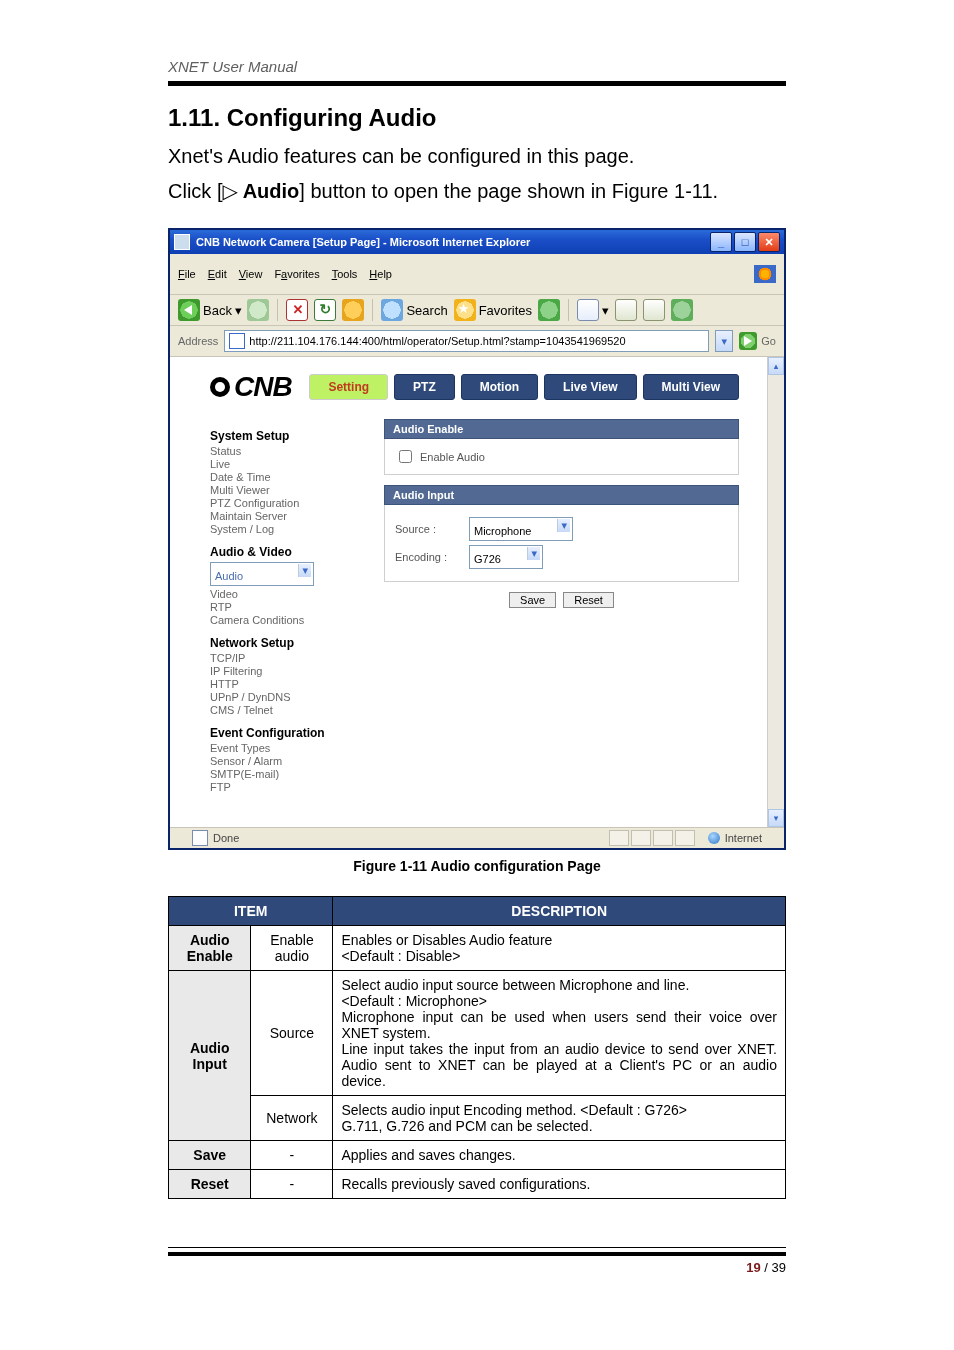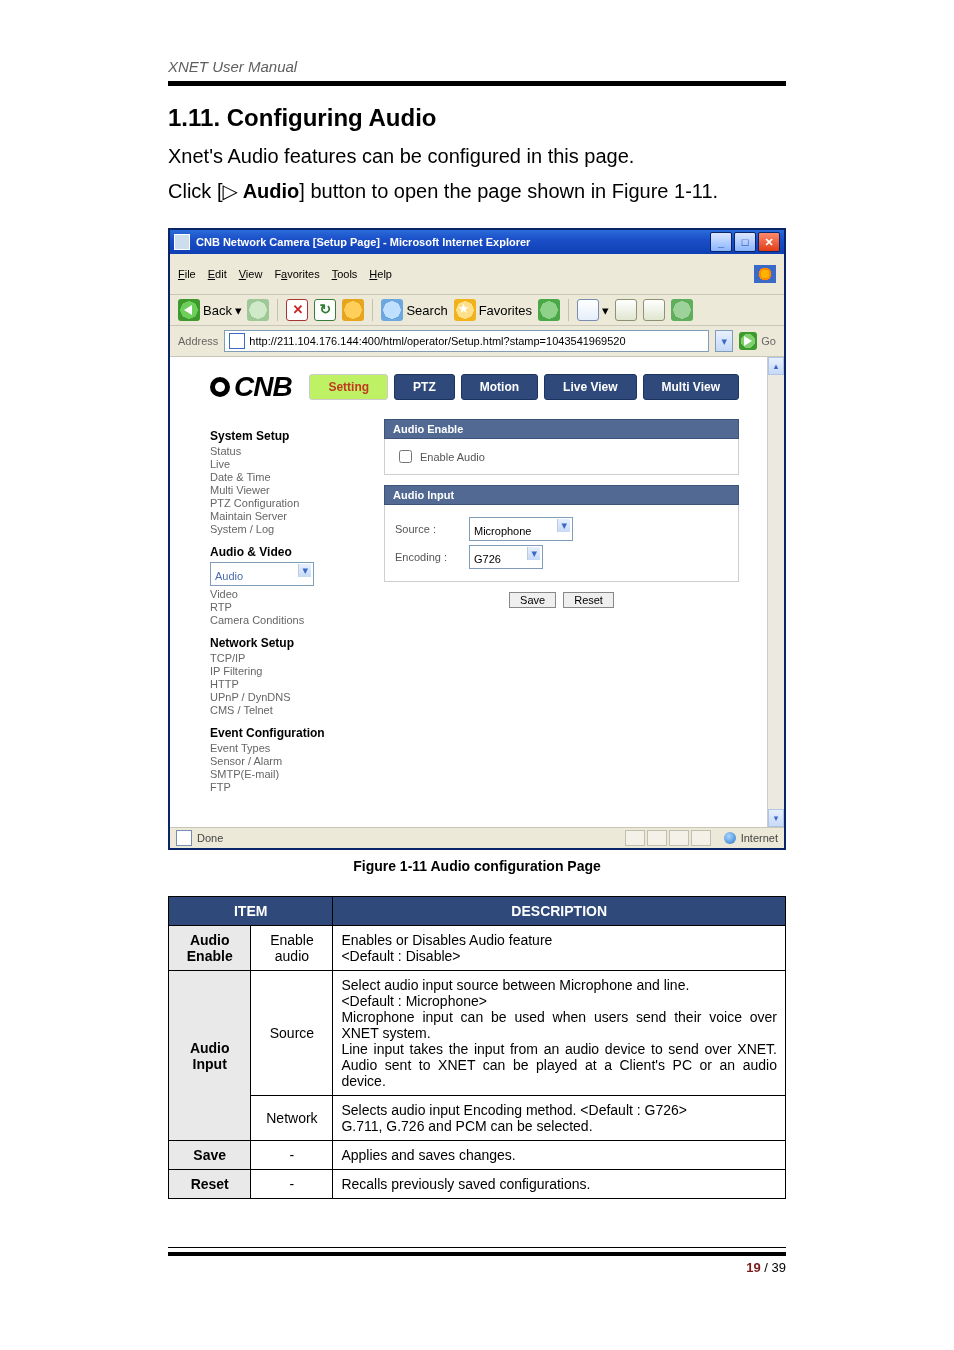--- a/index.html
+++ b/index.html
@@ -67,21 +67,21 @@
   .panel{flex:1}
   .pnl-hdr{background:#526a93;color:#fff;font-size:11px;font-weight:bold;padding:3px 8px;border:1px solid #3d5378}
   .pnl-body{border:1px solid #cfcfcf;border-top:none;padding:8px 10px;font-size:11px;color:#555;margin-bottom:10px}
   .pnl-body label{display:flex;align-items:center;gap:5px}
   .field-row{display:flex;align-items:center;gap:14px;margin:4px 0}
   .field-row .lbl{width:60px}
   .sel{border:1px solid #7f9db9;background:#fff;height:18px;padding:4px 18px 0 4px;display:inline-flex;align-items:center;position:relative;min-width:80px;color:#000}
   .sel:after{content:"▾";position:absolute;right:2px;top:1px;color:#3b69c7;background:linear-gradient(#e8f0ff,#c6d9f7);padding:0 3px;border-left:1px solid #bcd}
   .btnrow{text-align:center;margin-top:6px}
   .wbtn{background:#efefef;border:1px solid #888;padding:1px 10px;font-size:11px;margin:0 2px}
-  .ie-status{display:flex;align-items:center;background:#ece9d8;border-top:1px solid #c9c6b8;height:20px;font-size:11px;color:#444;padding:0 6px}
+  .ie-status{display:flex;align-items:center;background:#ece9d8;border-top:1px solid #c9c6b8;height:20px;font-size:11px;color:#444;padding:0 22px}
   .ie-status .zone{margin-left:auto;display:flex;align-items:center;gap:5px}
   .ie-status .zicon{width:12px;height:12px;border-radius:50%;background:radial-gradient(circle at 40% 35%,#a9d8ff,#2b74c9)}
   .ie-status .cells{display:flex;gap:2px;margin-right:8px}
   .ie-status .cells span{width:18px;height:14px;border:1px solid #c2bfb0;background:#f4f2e8}
   .fig-caption{text-align:center;font-weight:bold;font-size:14px;margin:6px 0 22px 0}
   table.desc{border-collapse:collapse;width:100%;font-size:14px}
   table.desc th,table.desc td{border:1px solid #000;padding:6px 8px;vertical-align:middle}
   table.desc thead th{background:#2f4a7a;color:#fff;text-align:center;font-weight:bold}
   table.desc tbody td.c{ text-align:center}
   table.desc tbody td.b{font-weight:bold;text-align:center;background:#e9e9e9}

